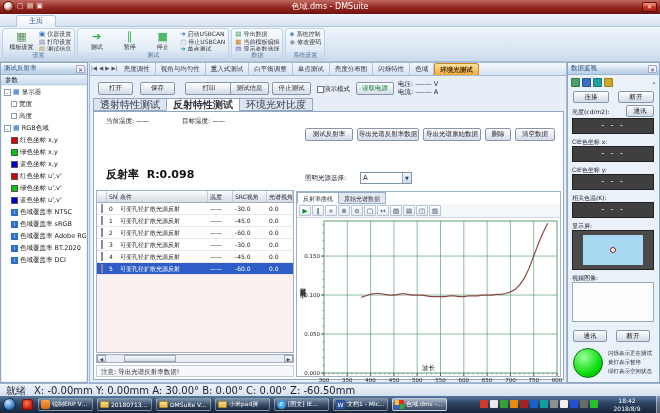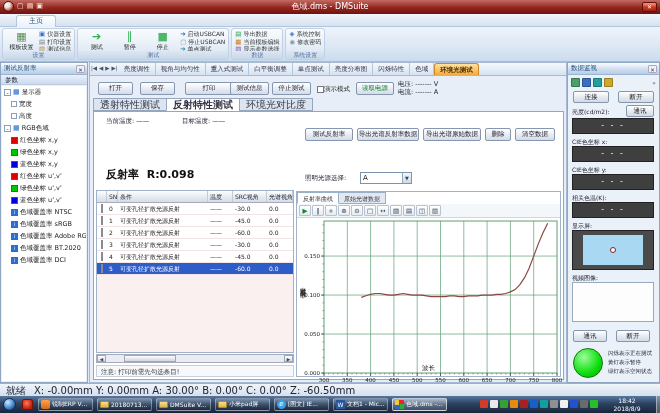--- a/index.html
+++ b/index.html
@@ -465,21 +465,21 @@
             <div style="width: 25px;">——</div>
             <div style="width: 34px;">-60.0</div>
             <div style="width: 26px;">0.0</div>
           </div>
         </div>
       <div class="hscroll">
         <span class="harrow">◀</span>
         <span class="hthumb"></span>
         <span class="harrow" style="margin-left:auto;">▶</span>
       </div>
-      <div class="note">注意: 打印前需先勾选条目!</div>
+      <div class="note">注意: 导出光谱反射率数据!</div>
 
       <div id="chart-panel">
         <div class="ctabs" id="chart-tabs">
             <div class="ctab active">反射率曲线</div>
             <div class="ctab">原始光谱数据</div>
           </div>
         <div class="ctoolbar" id="chart-toolbar">
             <div class="cicon play">▶</div>
             <div class="cicon">∥</div>
             <div class="cicon">+</div>

